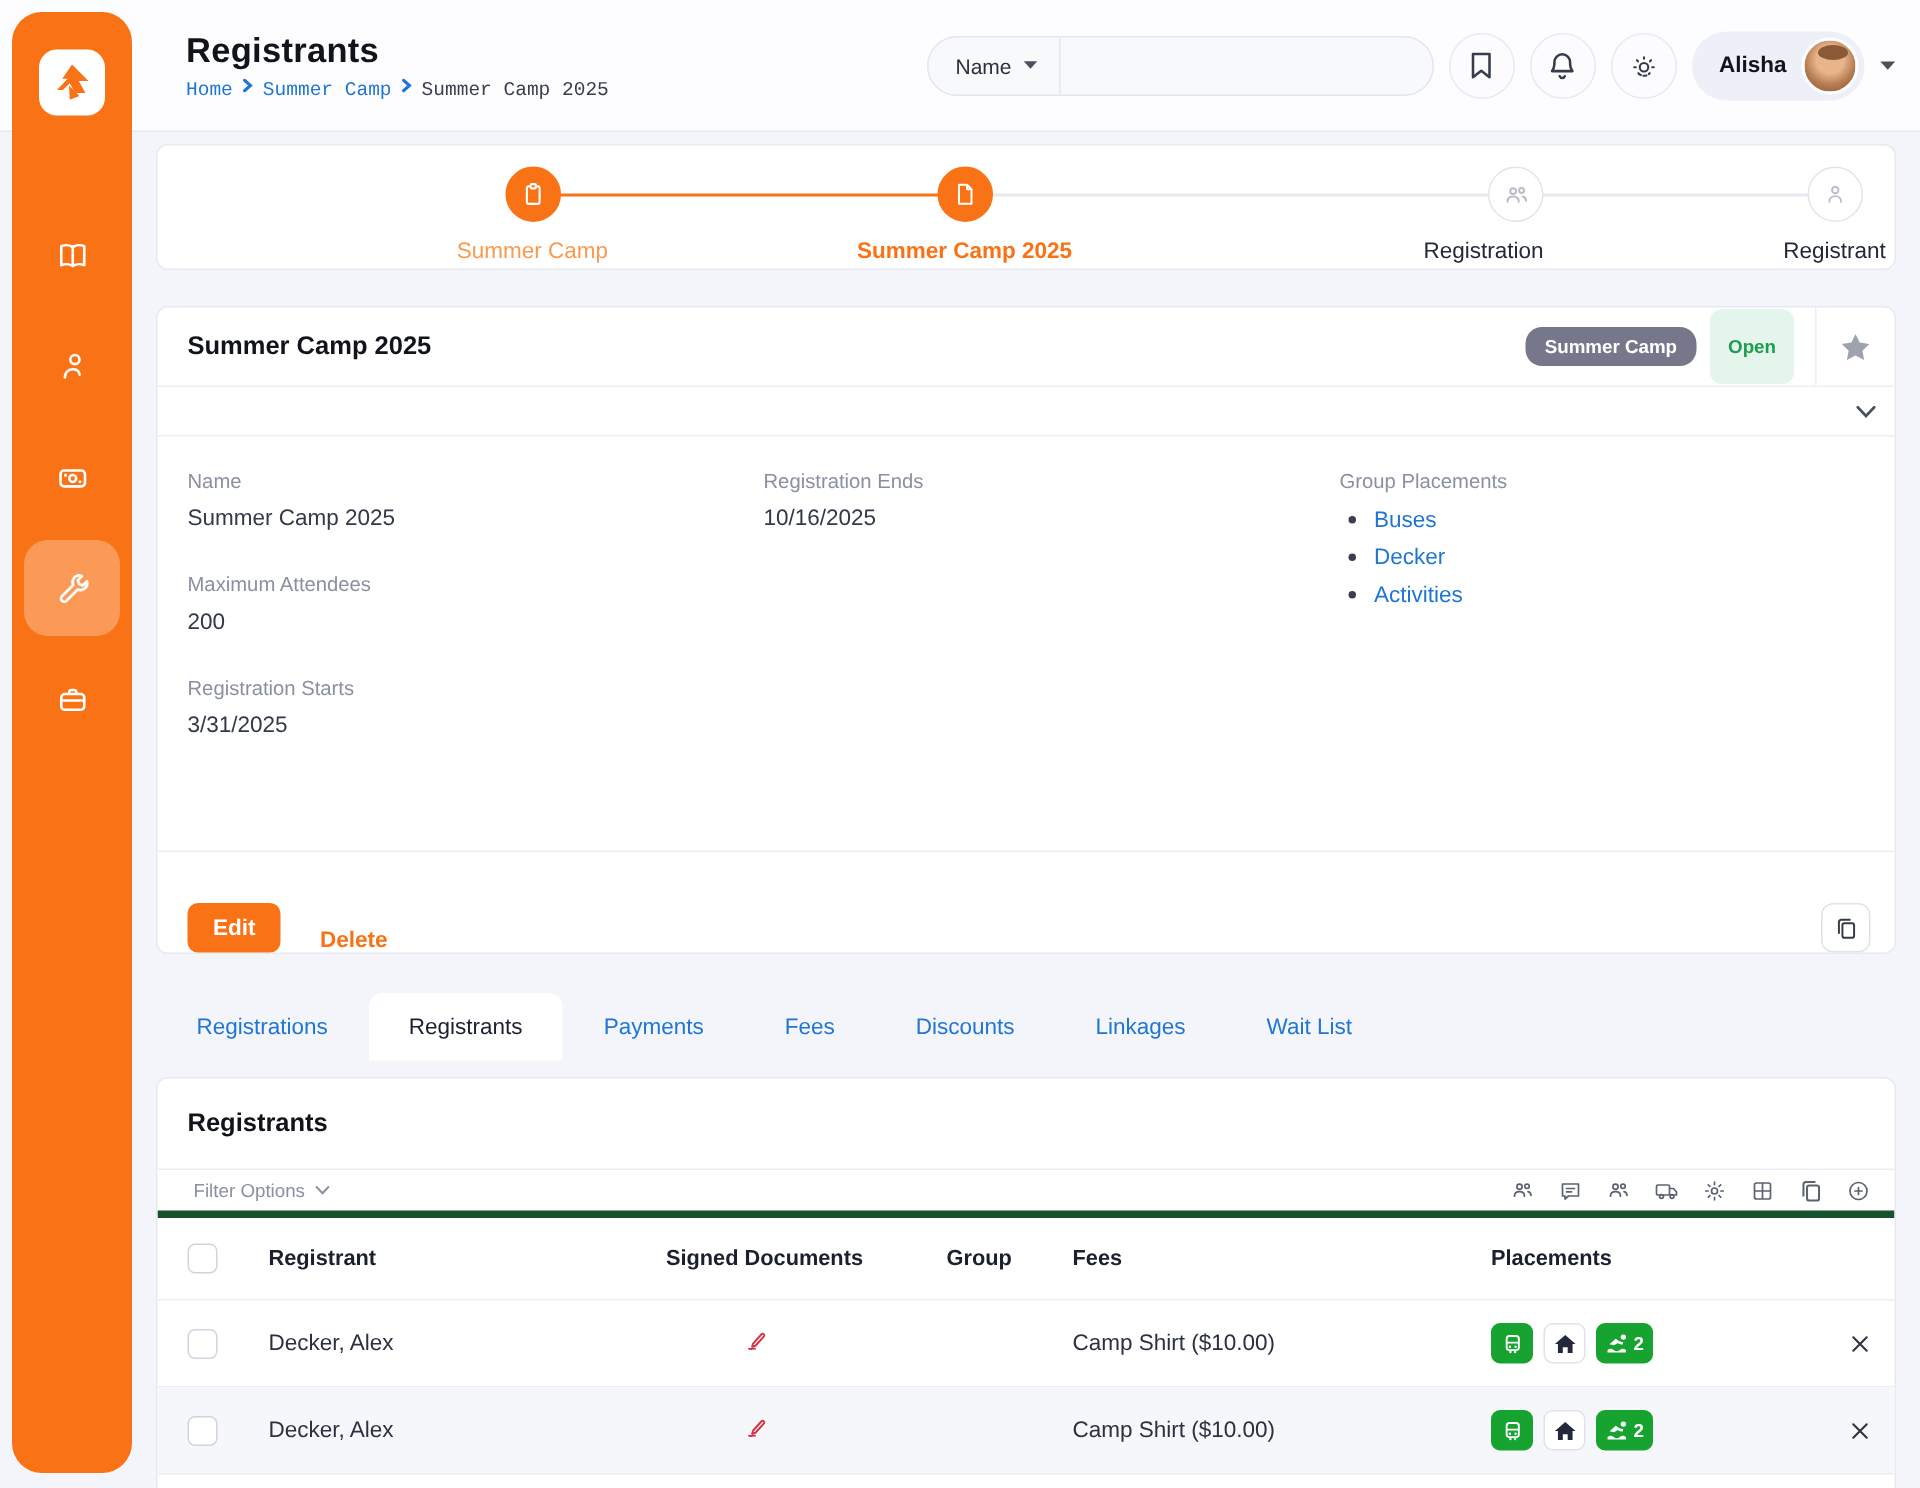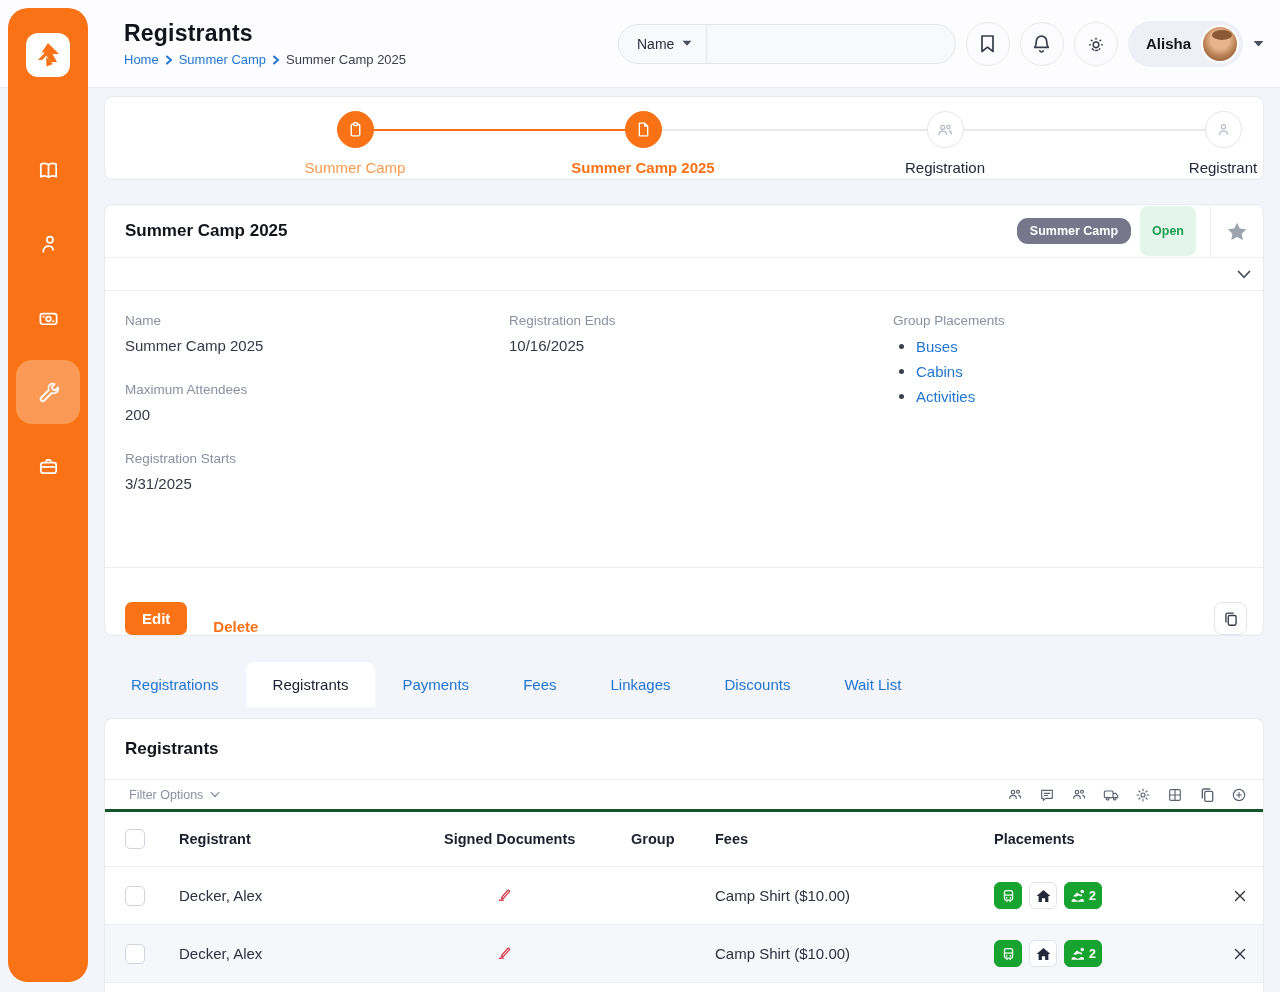--- a/index.html
+++ b/index.html
@@ -34,21 +34,21 @@
   .side-slot svg { stroke:#fff; }
 
   
   .topbar {
     position:absolute; left:0; top:0; right:0; height:88px;
     background:#fdfdff; border-bottom:1px solid #e8eaf1;
     display:flex; align-items:center;
   }
   .page-heading { margin-left:124px; }
   .page-title { font-size:23px; font-weight:bold; color:#12141c; letter-spacing:.2px; }
-  .breadcrumb { margin-top:5px; font-size:13px; display:flex; align-items:center; gap:6px; }
+  .breadcrumb { margin-top:5px; font-size:13px; display:flex; gap:6px;font-family:Liberation Mono, monospace; }
   .breadcrumb a { color:#1f76d2; text-decoration:none; }
   .breadcrumb .current { color:#3a3f4e; }
   .crumb-sep svg { stroke:#1f76d2; display:block; }
 
   .topbar-right { margin-left:auto; margin-right:16px; display:flex; align-items:center; gap:10px; }
   .searchbar {
     width:338px; height:40px; border:1px solid #e3e6ec; border-radius:20px;
     background:#f8f9fb; display:flex; align-items:center; overflow:hidden;
   }
   .search-scope {
@@ -159,21 +159,21 @@
   }
   .tab.active {
     background:#fff; color:#1b2030; border-radius:9px 9px 0 0;
   }
 
   
   .grid-card { border-radius:8px; margin-top:11px; min-height:300px; overflow:hidden; }
   .grid-title-row { height:60px; display:flex; align-items:center; padding-left:20px; }
   .grid-title { font-size:17px; font-weight:bold; color:#12141c; }
   .filter-bar {
-    height:33px; border-top:1px solid #eceef4; border-bottom:3px solid #14532d;
+    height:33px; border-top:1px solid #eceef4; border-bottom:5px solid #14532d;
     display:flex; padding:0 16px 0 24px;
   }
   .filter-label { font-size:12.5px; color:#8a90a2; display:flex; align-items:center; gap:7px; cursor:pointer; }
   .grid-tools { margin-left:auto; display:flex; align-items:center; gap:16px; }
   .tool-btn { width:16px; height:16px; display:flex; align-items:center; justify-content:center; cursor:pointer; }
   .tool-btn svg { stroke:#5b6270; }
 
   .trow {
     display:grid; grid-template-columns:54px 265px 187px 84px 279px 1fr 46px;
     align-items:center; padding-left:20px; border-bottom:1px solid #eceef4;
@@ -327,21 +327,21 @@
     </div>
     <div class="wz-step done s2" style="left:418px;">
       <span class="wz-circle">
         <svg width="16" height="17" viewBox="0 0 24 24" fill="none" stroke-width="2" stroke-linejoin="round">
           <path d="M6.5 2.5 h8 l4.5 4.5 v14.5 h-12.5 Z"></path>
           <path d="M14.5 2.5 v4.5 h4.5"></path>
         </svg>
       </span>
       <span class="wz-label">Summer Camp 2025</span>
     </div>
-    <div class="wz-step todo" style="left:720px;">
+    <div class="wz-step todo" style="left:684px;align-items:flex-end;">
       <span class="wz-circle">
         <svg width="18" height="18" viewBox="0 0 24 24" fill="none" stroke-width="1.8" stroke-linecap="round">
           <circle cx="9" cy="8.5" r="2.6"></circle>
           <path d="M4 18 c0-3 2.2-4.6 5-4.6 s5 1.6 5 4.6"></path>
           <circle cx="16.5" cy="8" r="2.2"></circle>
           <path d="M17.5 13.3 c1.8.4 3 1.8 3 3.9"></path>
         </svg>
       </span>
       <span class="wz-label">Registration</span>
     </div>
@@ -396,21 +396,21 @@
           <div class="fvalue">10/16/2025</div>
         </div>
       </div>
       <div class="col c3">
         <div class="flabel">Group Placements</div>
         <ul class="gp-list">
           <li>
               <a href="#">Buses</a>
             </li>
           <li>
-              <a href="#">Cabins</a>
+              <a href="#">Decker</a>
             </li>
           <li>
               <a href="#">Activities</a>
             </li>
         </ul>
       </div>
     </div>
     <div class="detail-foot">
       <button class="btn-edit">Edit</button>
       <a class="link-delete">Delete</a>
@@ -421,22 +421,22 @@
         </svg>
       </button>
     </div>
   </section>
 
   <nav class="tabs">
     <div class="tab">Registrations</div>
     <div class="tab active">Registrants</div>
     <div class="tab">Payments</div>
     <div class="tab">Fees</div>
+    <div class="tab">Discounts</div>
     <div class="tab">Linkages</div>
-    <div class="tab">Discounts</div>
     <div class="tab">Wait List</div>
   </nav>
 
   <section class="card grid-card">
     <div class="grid-title-row">
       <span class="grid-title">Registrants</span>
     </div>
     <div class="filter-bar">
       <span class="filter-label">
         <span>Filter Options</span>

